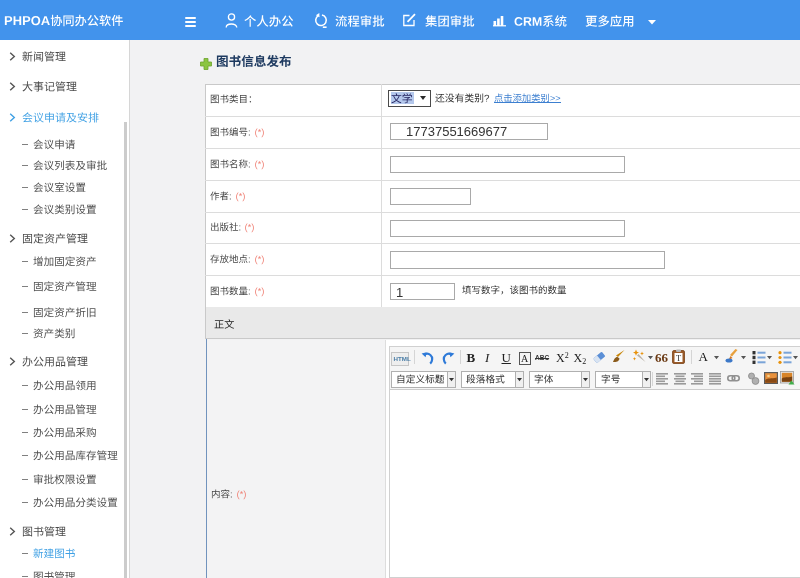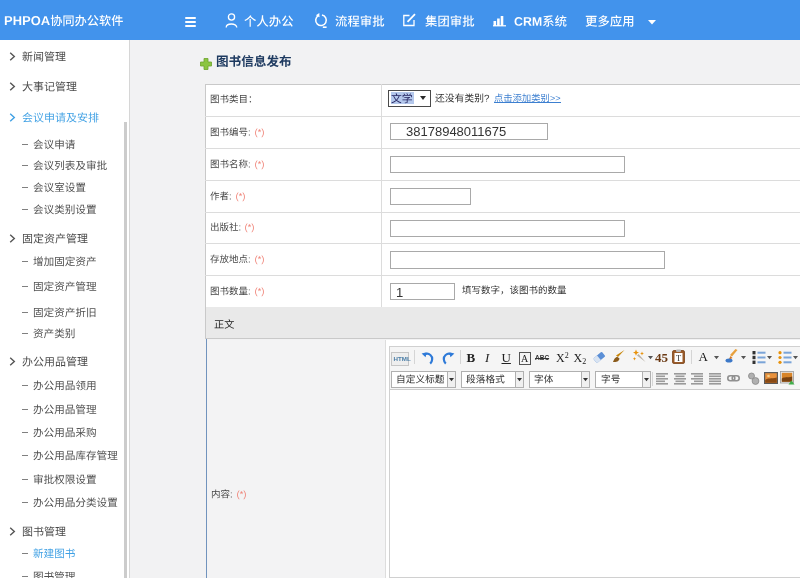--- a/index.html
+++ b/index.html
@@ -415,21 +415,21 @@
     <use href="#g108" transform="translate(9.3 7.3) scale(0.00930 -0.00930)"></use>
     <use href="#g109" transform="translate(18.6 7.3) scale(0.00930 -0.00930)"></use>
     <use href="#g55" transform="translate(27.9 7.3) scale(0.00930 -0.00930)"></use>
     <use href="#g48" transform="translate(37.2 7.3) scale(0.00930 -0.00930)"></use>
     <use href="#g49" transform="translate(46.5 7.3) scale(0.00930 -0.00930)"></use>
     <use href="#g110" transform="translate(55.8 7.3) scale(0.00454 -0.00454)"></use>
     <use href="#g110" transform="translate(61.2 7.3) scale(0.00454 -0.00454)"></use>
   </svg>
 <div style="position:absolute;left:494px;top:101.7px;width:67px;height:1px;background:#3c7fd0"></div>
 <div style="position:absolute;left:390px;top:122.5px;width:158px;height:17px;background:#fff;border:1px solid #a9a9a9;box-sizing:border-box"></div>
-<div style="position:absolute;left:406px;top:124px;width:140px;height:14px;font:13px 'Liberation Sans',sans-serif;color:#333">38178948011675</div>
+<div style="position:absolute;left:406px;top:124px;width:140px;height:14px;font:13px 'Liberation Sans',sans-serif;color:#333">17737551669677</div>
 <div style="position:absolute;left:390px;top:155.5px;width:235px;height:17px;background:#fff;border:1px solid #a9a9a9;box-sizing:border-box"></div>
 <div style="position:absolute;left:390px;top:187.5px;width:81px;height:17px;background:#fff;border:1px solid #a9a9a9;box-sizing:border-box"></div>
 <div style="position:absolute;left:390px;top:219.5px;width:235px;height:17px;background:#fff;border:1px solid #a9a9a9;box-sizing:border-box"></div>
 <div style="position:absolute;left:390px;top:251px;width:275px;height:18px;background:#fff;border:1px solid #a9a9a9;box-sizing:border-box"></div>
 <div style="position:absolute;left:390px;top:283px;width:65px;height:17px;background:#fff;border:1px solid #a9a9a9;box-sizing:border-box"></div>
 <div style="position:absolute;left:396px;top:284.5px;width:40px;height:14px;font:13px 'Liberation Sans',sans-serif;color:#333">1</div>
 <svg style="position:absolute;left:462.0px;top:285.6px;overflow:visible" width="104" height="10" fill="#333">
     <use href="#g111" transform="translate(0.0 7.4) scale(0.00950 -0.00950)"></use>
     <use href="#g112" transform="translate(9.5 7.4) scale(0.00950 -0.00950)"></use>
     <use href="#g99" transform="translate(19.0 7.4) scale(0.00950 -0.00950)"></use>
@@ -478,21 +478,21 @@
 <path d="M13.5 13 L6.5 5 L5 6.5 Z" fill="#b8b0a4"></path>
 <g fill="#e8920a">
       <path d="M4 0.5 L4.9 2.7 L7 3.6 L4.9 4.5 L4 6.7 L3.1 4.5 L1 3.6 L3.1 2.7 Z"></path>
       <path d="M10 2.5 L10.6 3.9 L12 4.5 L10.6 5.1 L10 6.5 L9.4 5.1 L8 4.5 L9.4 3.9 Z"></path>
       <path d="M2.5 8 L3 9.2 L4.2 9.7 L3 10.2 L2.5 11.4 L2 10.2 L0.8 9.7 L2 9.2 Z"></path>
     </g>
   </svg>
 <svg style="position:absolute;left:647.5px;top:356px" width="5" height="4" fill="#555">
     <path d="M0 0 L5 0 L2.5 3.2 Z"></path>
   </svg>
-<div style="position:absolute;left:655px;top:350px;font:bold 13px 'Liberation Serif',serif;color:#6b3a14">45</div>
+<div style="position:absolute;left:655px;top:350px;font:bold 13px 'Liberation Serif',serif;color:#6b3a14">66</div>
 <svg style="position:absolute;left:672px;top:349px" width="13" height="15">
 <rect x="0.5" y="1.5" width="12" height="13" rx="1.5" fill="#9a5a28" stroke="#7a4218" stroke-width="0.8"></rect>
 <rect x="4" y="0.5" width="5" height="2.5" rx="1" fill="#b8b8b8"></rect>
 <rect x="2.5" y="4" width="8" height="9" fill="#fff"></rect>
 <text x="6.5" y="11.5" font-family="Liberation Serif,serif" font-size="8.5" fill="#333" text-anchor="middle">T</text>
   </svg>
 <div style="position:absolute;left:690.5px;top:350px;width:1px;height:14px;background:#d5d5d5"></div>
 <div style="position:absolute;left:698.5px;top:349px;font:13px 'Liberation Serif',serif;color:#111">A</div>
 <svg style="position:absolute;left:713.5px;top:356px" width="5" height="4" fill="#555">
     <path d="M0 0 L5 0 L2.5 3.2 Z"></path>

